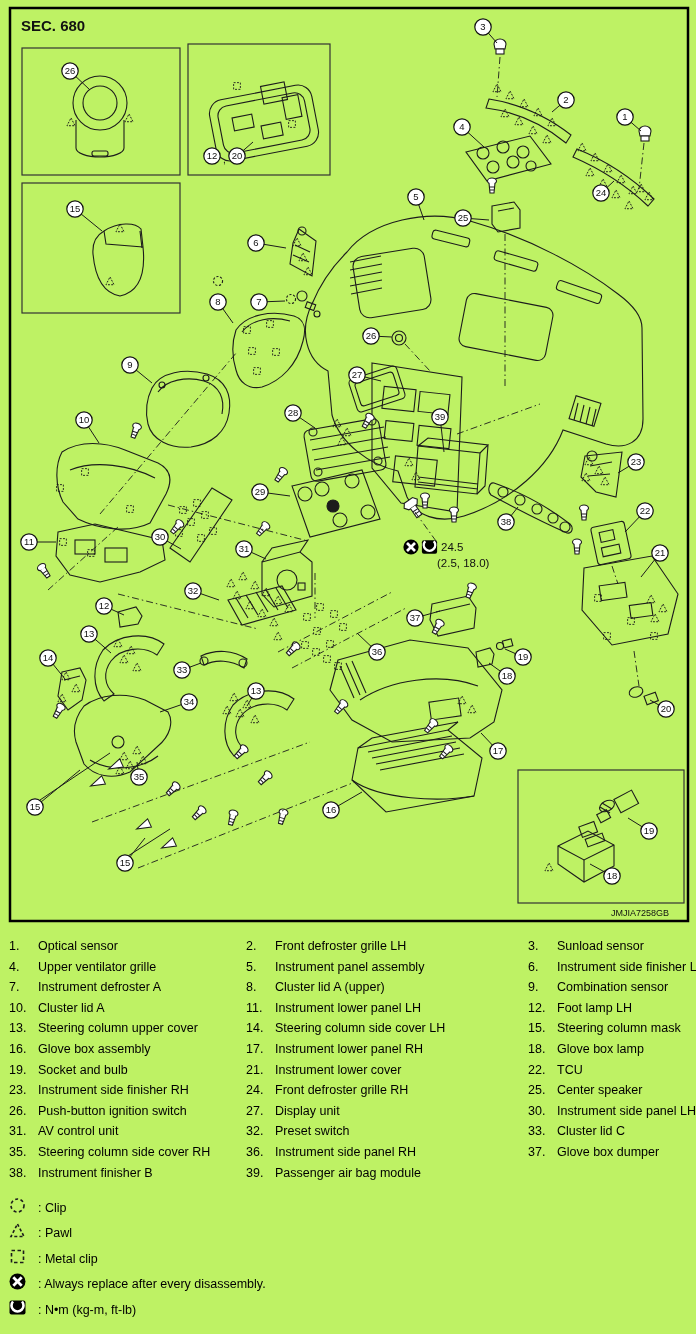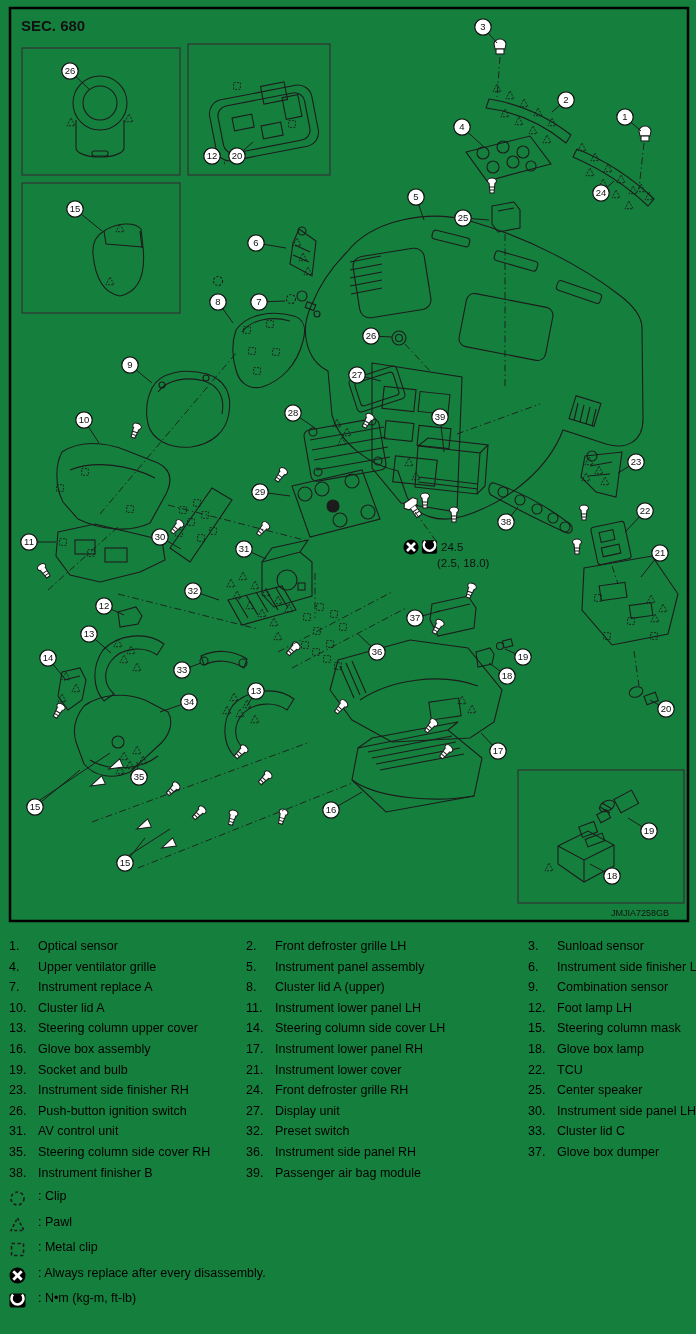--- a/index.html
+++ b/index.html
@@ -1,28 +1,28 @@
 <!DOCTYPE html>
 <html><head>
 <meta charset="utf-8">
 <style>
   html,body{margin:0;padding:0;background:#fff;}
-  .page{position:relative;width:696px;height:1334px;background:#15803d;color:#000;
+  .page{position:relative;width:696px;height:1334px;background:#bef264;color:#000;
         font-family:"Liberation Sans", sans-serif;overflow:hidden;}
   svg text{font-family:"Liberation Sans", sans-serif;fill:#111;}
   .sec-label{font-weight:bold;font-size:15px;}
   .figid{font-size:9px;}
   .torq{font-size:11.5px;}
   .parts-list{display:grid;grid-template-columns:237px 282px 1fr;
       padding-left:9px;margin-top:2px;font-size:12.5px;line-height:20.6px;}
   .part-cell{display:flex;white-space:nowrap;overflow:hidden;}
   .pnum{flex:none;width:29px;}
   .pname{flex:1;}
   .legend{margin-top:6px;}
-  .legend-row{display:flex;align-items:flex-start;height:25.5px;padding-left:8px;
+  .legend-row{display:flex;align-items:flex-end;height:25.5px;padding-left:8px;
       font-size:12.5px;}
   .licon{flex:none;width:21px;height:19px;margin-right:9px;display:flex;align-items:center;}
   .diag-stroke{stroke:#1c1c1c;fill:none;stroke-width:1.1;}
 </style>
 </head>
 <body>
 
 <div class="page">
 
 <svg id="diagram-svg" width="696" height="930" viewBox="0 0 696 930">
@@ -730,21 +730,21 @@
       <div class="part-cell">
         <span class="pnum">5.</span>
         <span class="pname">Instrument panel assembly</span>
       </div>
       <div class="part-cell">
         <span class="pnum">6.</span>
         <span class="pname">Instrument side finisher LH</span>
       </div>
       <div class="part-cell">
         <span class="pnum">7.</span>
-        <span class="pname">Instrument replace A</span>
+        <span class="pname">Instrument defroster A</span>
       </div>
       <div class="part-cell">
         <span class="pnum">8.</span>
         <span class="pname">Cluster lid A (upper)</span>
       </div>
       <div class="part-cell">
         <span class="pnum">9.</span>
         <span class="pname">Combination sensor</span>
       </div>
       <div class="part-cell">

